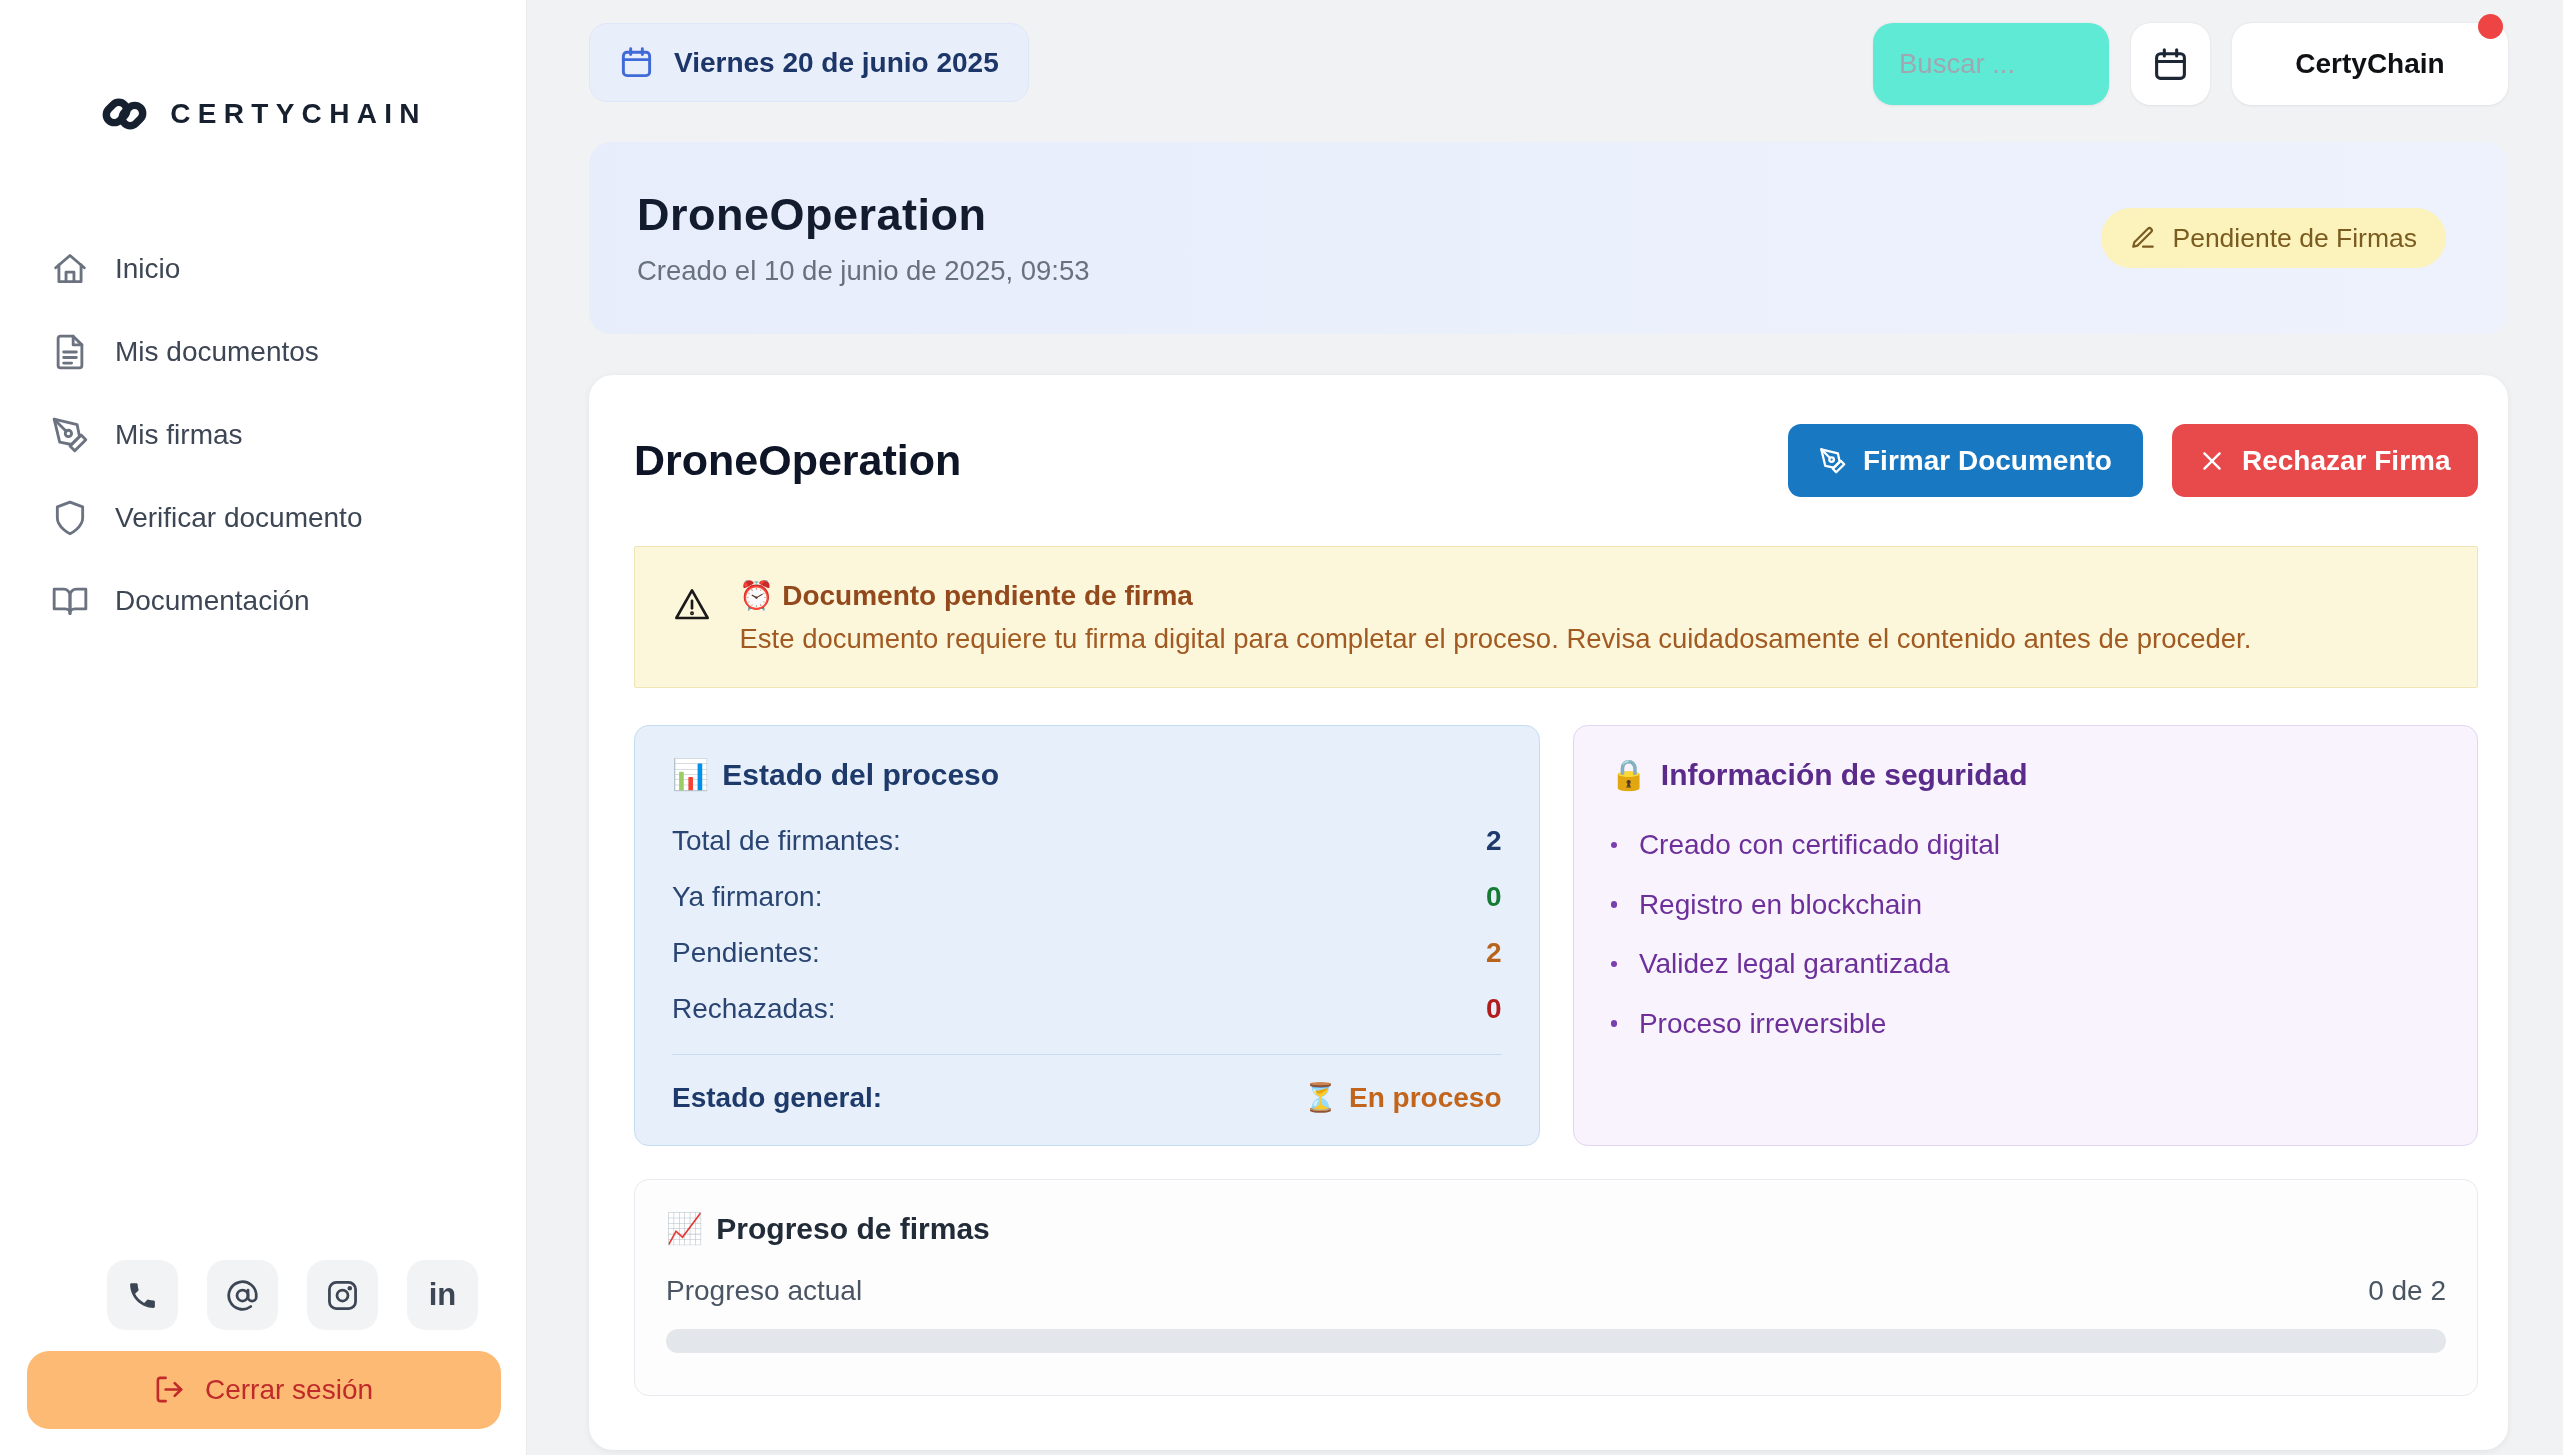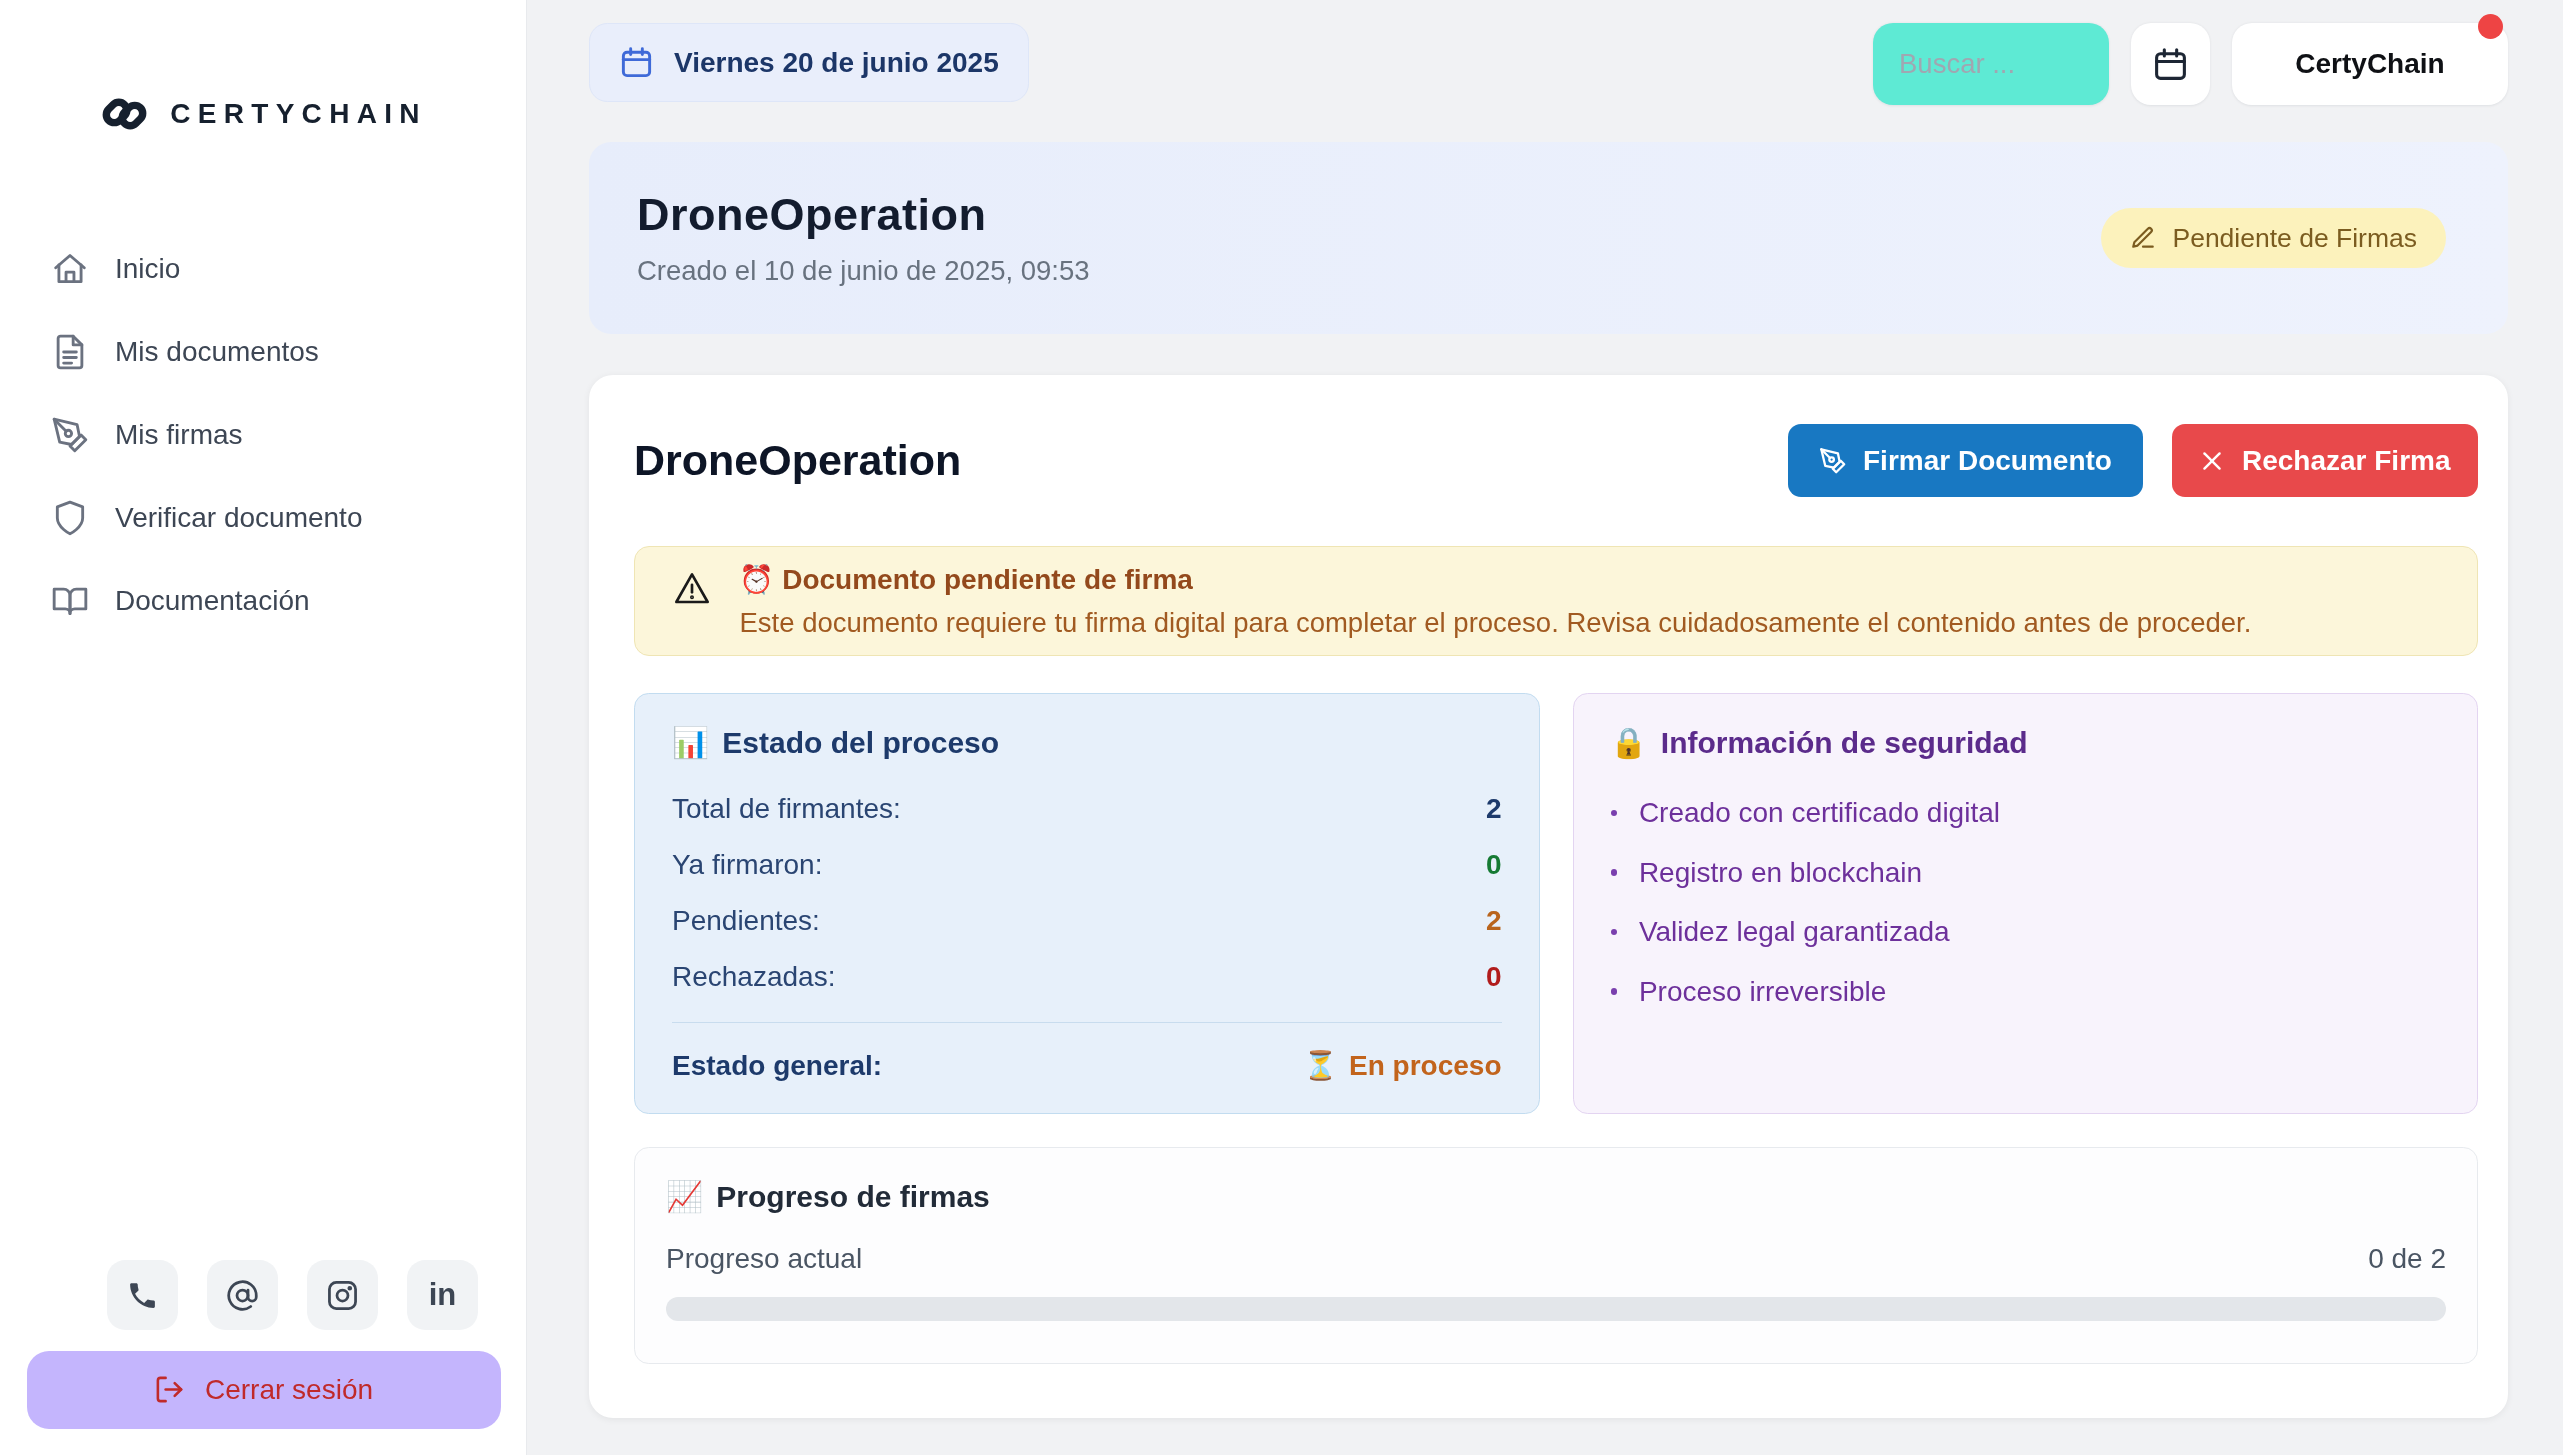--- a/index.html
+++ b/index.html
@@ -25,21 +25,21 @@
   .nav-item .nicon { width:38px; height:38px; color:#6b7280; flex:0 0 auto; }
   .nav-item .nlabel { font-size:28px; color:#3d4654; }
   .social-row { position:absolute; bottom:125px; left:107px; display:flex; gap:29px; }
   .social-btn {
     width:71px; height:70px; border-radius:18.3px; background:#f1f3f5; border:none;
     display:flex; align-items:center; justify-content:center; cursor:pointer; color:#3d4654;
   }
   .linkedin-glyph { font-size:31px; font-weight:800; color:#3d4654; letter-spacing:0; }
   .logout-btn {
     position:absolute; bottom:26.5px; left:26.5px; width:474px; height:78px;
-    background:#c4b5fd; border:none; border-radius:22px; cursor:pointer;
+    background:#fdba74; border:none; border-radius:22px; cursor:pointer;
     display:flex; align-items:center; justify-content:center; gap:20px;
     color:#c02a2a; font-size:28px;
   }
 
   
   .main { flex:1 1 auto; padding:23px 55px 0 62px; }
 
   .topbar { display:flex; align-items:flex-start; justify-content:space-between; }
   .date-chip {
     height:79px; padding:0 29px; border-radius:18.3px; background:#e9eefb;
@@ -90,22 +90,22 @@
   }
   .doc-head { display:flex; align-items:center; justify-content:space-between; margin-bottom:49px; }
   .doc-title { font-size:43px; font-weight:800; color:#0d1526; }
   .doc-actions { display:flex; gap:29px; }
   .btn { height:73px; border:none; border-radius:13px; display:flex; align-items:center;
     gap:16.5px; color:#ffffff; font-size:28px; font-weight:600; cursor:pointer; font-family:inherit; }
   .btn-sign { background:#1878c2; padding:0 31px; }
   .btn-reject { background:#e8494b; padding:0 27.5px; }
 
   .warning-box {
-    background:#fcf6da; border:1.8px solid #efe5b4; border-radius:15px;
-    padding:16px 37px; display:flex; gap:27.5px; align-items:flex-start; margin-bottom:37px;
+    background:#fcf6da; border:1.8px solid #efe5b4; border-radius:2px;
+    padding:32px 37px; display:flex; gap:27.5px; align-items:flex-start; margin-bottom:37px;
   }
   .warn-icon { color:#1a1a1a; margin-top:5.5px; }
   .warn-title { font-size:28px; font-weight:700; color:#93491c; }
   .warn-body { margin-top:11px; font-size:27.5px; color:#a15a21; }
 
   .grid2 { display:grid; grid-template-columns:1fr 1fr; gap:33px; margin-bottom:33px; }
   .panel { border-radius:14.6px; padding:31px 37px; }
   .panel h3 { font-size:30px; font-weight:700; display:flex; align-items:center; gap:13px; }
 
   .status-panel { background:#e7f0fa; border:1.8px solid #c2dcf0; }

